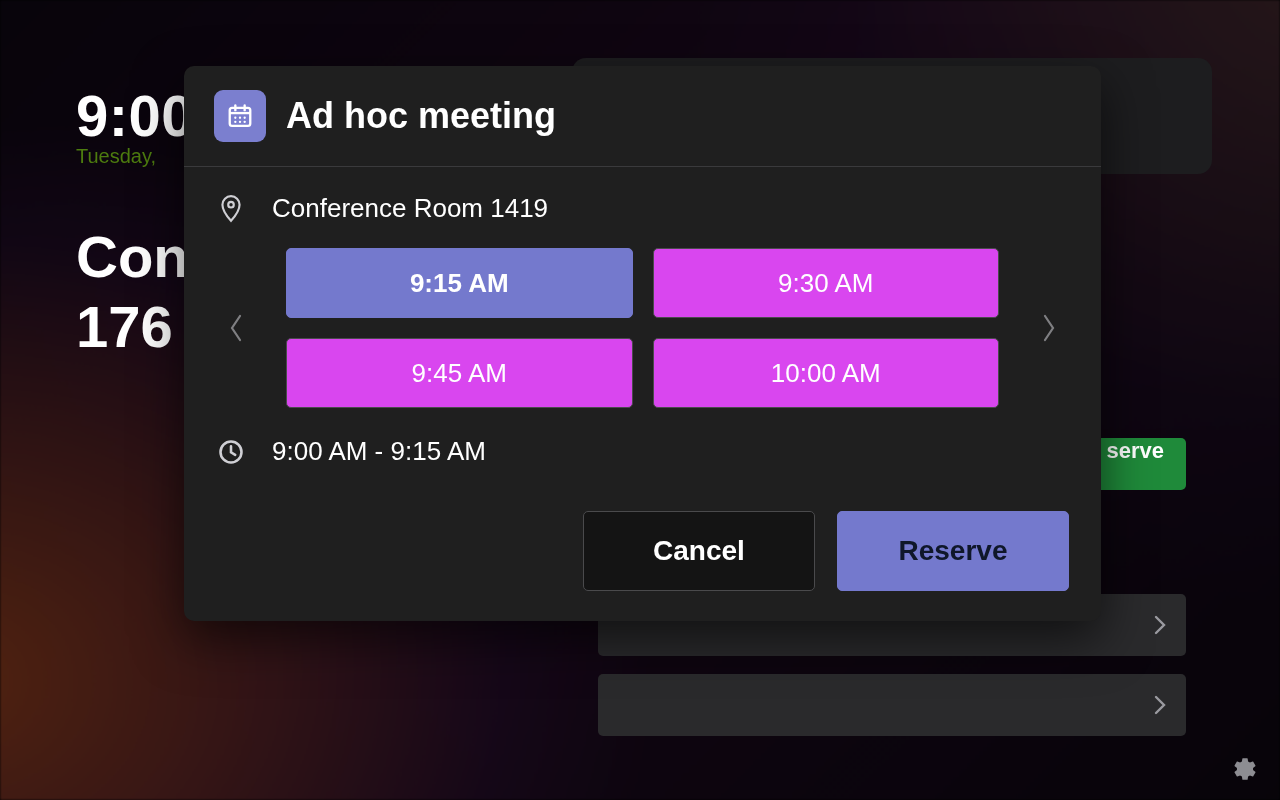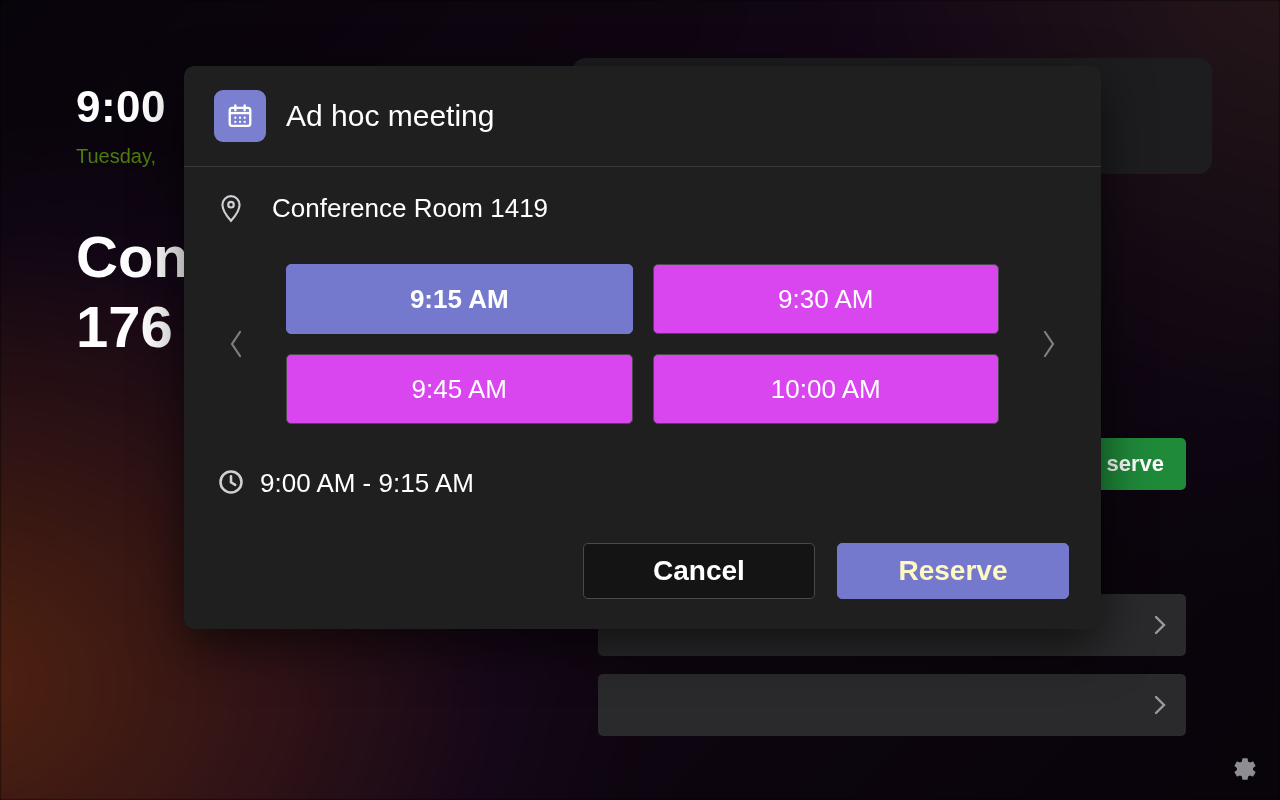--- a/index.html
+++ b/index.html
@@ -10,66 +10,66 @@
     position:absolute;inset:0;
     background:
       radial-gradient(1000px 800px at -4% 85%,rgba(255,110,30,.65),rgba(70,20,80,.2) 55%,rgba(0,0,0,.2) 70%),
       radial-gradient(900px 900px at 105% -8%,rgba(255,185,116,.3),rgba(40,15,60,.2) 55%,rgba(0,0,0,.15) 75%),
       linear-gradient(135deg,#1b0e24 0%,#3a153e 45%,#1a0f21 100%);
     filter:blur(1px);
   }
   .scrim{position:absolute;inset:0;background:rgba(0,0,0,.55);}
 
   
-  .hdr-time{position:absolute;left:76px;top:82px;font-size:44px;font-weight:700;color:#fff;letter-spacing:.5px;}
+  .hdr-time{position:absolute;left:76px;top:82px;font-size:58px;font-weight:700;color:#fff;letter-spacing:.5px;}
   .hdr-date{position:absolute;left:76px;top:145px;font-size:20px;color:#4d7c0f;}
   .hdr-room{position:absolute;left:76px;top:222px;font-size:58px;font-weight:700;color:#fff;line-height:1.2;}
 
   
   .panel{position:absolute;right:68px;top:58px;width:640px;background:#1d1d1f;border-radius:14px;padding:26px 26px 90px;}
-  .panel .btn-reserve-bg{position:absolute;right:26px;top:380px;height:52px;padding:0 22px;border-radius:5px;background:#1f8a3a;color:#fff;font-size:22px;font-weight:600;display:flex;align-items:center;}
+  .panel .btn-reserve-bg{position:absolute;right:26px;top:380px;height:52px;padding:0 22px;border-radius:5px;background:#1f8a3a;color:#fff;font-size:22px;font-weight:600;display:flex;}
   .panel .row{position:absolute;left:26px;right:26px;height:62px;border-radius:5px;background:#2a2a2c;}
   .panel .row1{top:536px;} .panel .row2{top:616px;}
   .panel .chev{position:absolute;right:20px;top:50%;transform:translateY(-50%);}
 
   
   .gear{position:absolute;right:22px;bottom:18px;}
 
   
   .modal{
     position:absolute;left:184px;top:66px;width:917px;
     background:#1f1f1f;border-radius:10px;
     box-shadow:0 18px 50px rgba(0,0,0,.6);
     color:#fff;
   }
   .modal-hd{display:flex;align-items:center;gap:20px;padding:24px 30px;border-bottom:1px solid #3a3a3c;}
   .app-icon{width:52px;height:52px;border-radius:9px;background:#7b7fcf;display:flex;align-items:center;justify-content:center;}
-  .modal-title{font-size:30px;font-weight:400;}
+  .modal-title{font-size:36px;font-weight:700;}
   .modal-body{padding:26px 32px 30px;}
   .info-row{display:flex;align-items:center;gap:26px;margin-bottom:24px;}
   .info-row .lbl{font-size:26px;font-weight:400;}
   .icon-col{width:30px;display:flex;justify-content:center;}
 
   .chooser{display:flex;align-items:center;gap:8px;margin:10px 0 6px;}
   .arrow{width:40px;display:flex;justify-content:center;opacity:.55;cursor:pointer;}
-  .time-grid{flex:1;display:grid;grid-template-columns:1fr 1fr;grid-auto-rows:70px;gap:20px;margin:16px 22px;}
+  .time-grid{flex:1;display:grid;grid-template-columns:1fr 1fr;grid-auto-rows:70px;gap:20px;margin:0 22px;}
   .slot{
     border:1px solid #4a4a4c;border-radius:5px;background:#d946ef;
     display:flex;align-items:center;justify-content:center;
     font-size:26px;cursor:pointer;
   }
   .slot.sel{background:#7479cd;border-color:#7479cd;color:#fff;font-weight:600;}
 
-  .summary{display:flex;align-items:flex-start;gap:14px;margin-top:28px;}
+  .summary{display:flex;align-items:center;gap:26px;margin-top:28px;}
   .summary .txt{font-size:26px;}
 
   .actions{display:flex;gap:22px;justify-content:flex-end;margin-top:44px;}
-  .btn{height:56px;border-radius:5px;font-size:28px;font-weight:600;display:flex;align-items:center;justify-content:center;cursor:pointer;min-width:232px;}
+  .btn{height:80px;border-radius:5px;font-size:28px;font-weight:600;display:flex;align-items:center;justify-content:center;cursor:pointer;min-width:232px;}
   .btn.cancel{background:#141414;border:1px solid #4a4a4c;color:#fff;}
-  .btn.reserve{background:#7479cd;border:1px solid #7479cd;color:#fef9c3;}
+  .btn.reserve{background:#7479cd;border:1px solid #7479cd;color:#0f172a;}
 
   svg{display:block;}
 </style>
 </head>
 <body>
 
 <div class="bg"></div>
 <div class="scrim"></div>
 
 <div class="hdr-time">9:00</div>

